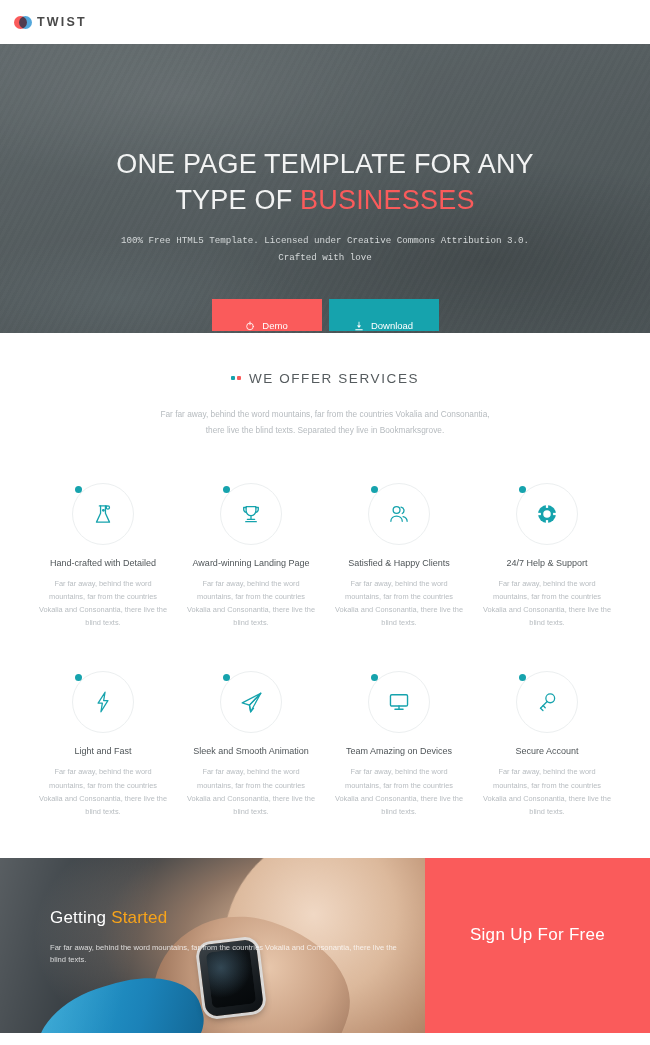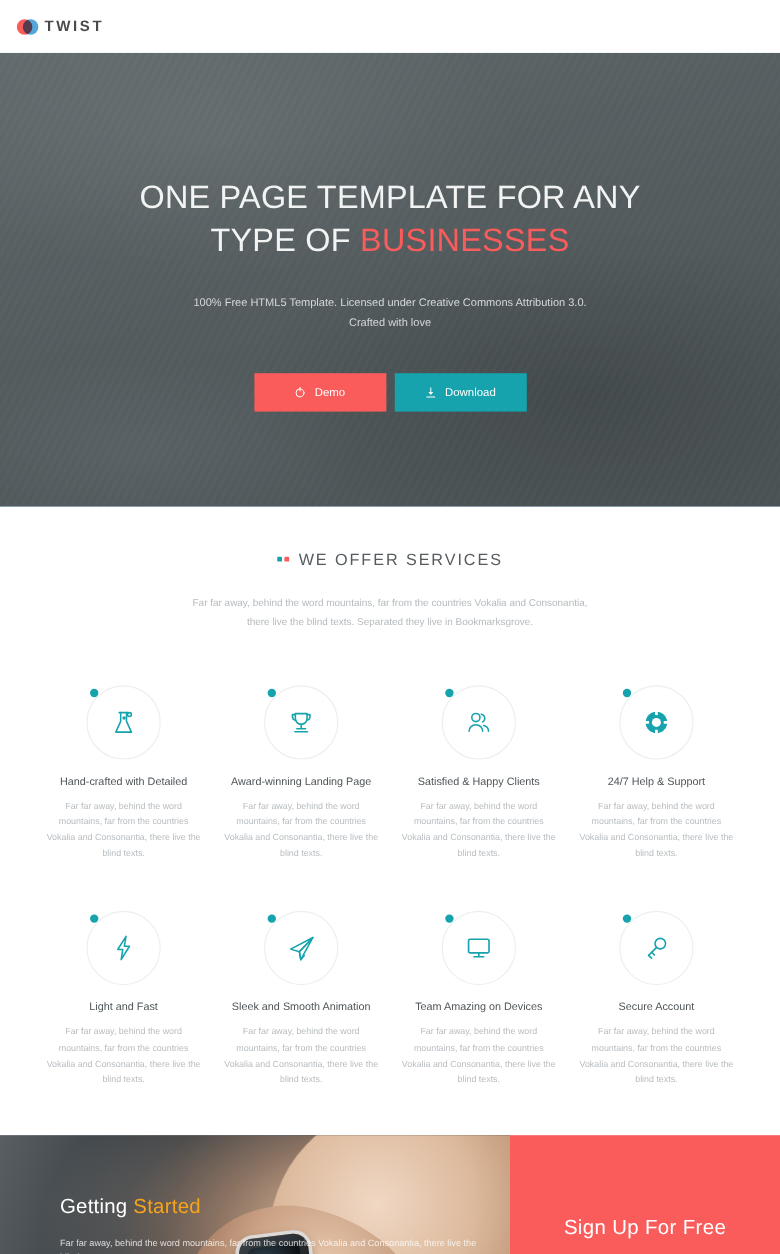--- a/index.html
+++ b/index.html
@@ -57,23 +57,23 @@
     border: none;
     font-family: "Liberation Sans", sans-serif;
     cursor: pointer;
   }
   .btn-signup { background: #17a8ae; }
   .btn-login  { background: #fa5b5b; }
 
   
   .hero {
     position: relative;
-    height: 378px;
+    height: 289px;
     overflow: hidden;
-    background: #0c4a6e;
+    background: #000000;
   }
   .hero-bg {
     position: absolute; inset: 0;
     background:
       radial-gradient(ellipse 55% 45% at 28% 18%, rgba(255,255,255,.10), rgba(255,255,255,0) 70%),
       radial-gradient(ellipse 60% 50% at 75% 75%, rgba(0,0,0,.22), rgba(0,0,0,0) 72%),
       radial-gradient(ellipse 40% 30% at 18% 88%, rgba(120,135,140,.30), rgba(0,0,0,0) 70%),
       linear-gradient(165deg, #6d7678 0%, #5e6769 32%, #565f61 60%, #4e5759 100%);
   }
   .hero-bg::after {
@@ -92,40 +92,41 @@
   }
   .hero-title {
     font-size: 27px;
     color: #f2f3f3;
     font-weight: normal;
     line-height: 1.32;
     letter-spacing: .2px;
   }
   .hero-title .accent { color: #fa5b5b; }
   .hero-sub {
-    margin-top: 26px;
+    margin-top: 14px;
     font-size: 9.2px;
     color: #d4d8d9;
     line-height: 1.85;
+    font-family: Liberation Mono, monospace;
   }
   .hero-btns {
     margin-top: 33px;
     display: flex;
     justify-content: center;
     gap: 7px;
   }
   .hero-btn {
     width: 110px;
     height: 32px;
     border: none;
     color: #fff;
     font-size: 9.5px;
     font-family: "Liberation Sans", sans-serif;
     display: inline-flex;
-    align-items: center;
+    align-items: flex-end;
     justify-content: center;
     gap: 7px;
     cursor: pointer;
   }
   .hero-btn.demo { background: #fa5b5b; }
   .hero-btn.dl   { background: #16a3ad; }
   .ico-sm { display: inline-block; width: 10px; height: 10px; }
   .ico-sm svg { display: block; }
 
   

